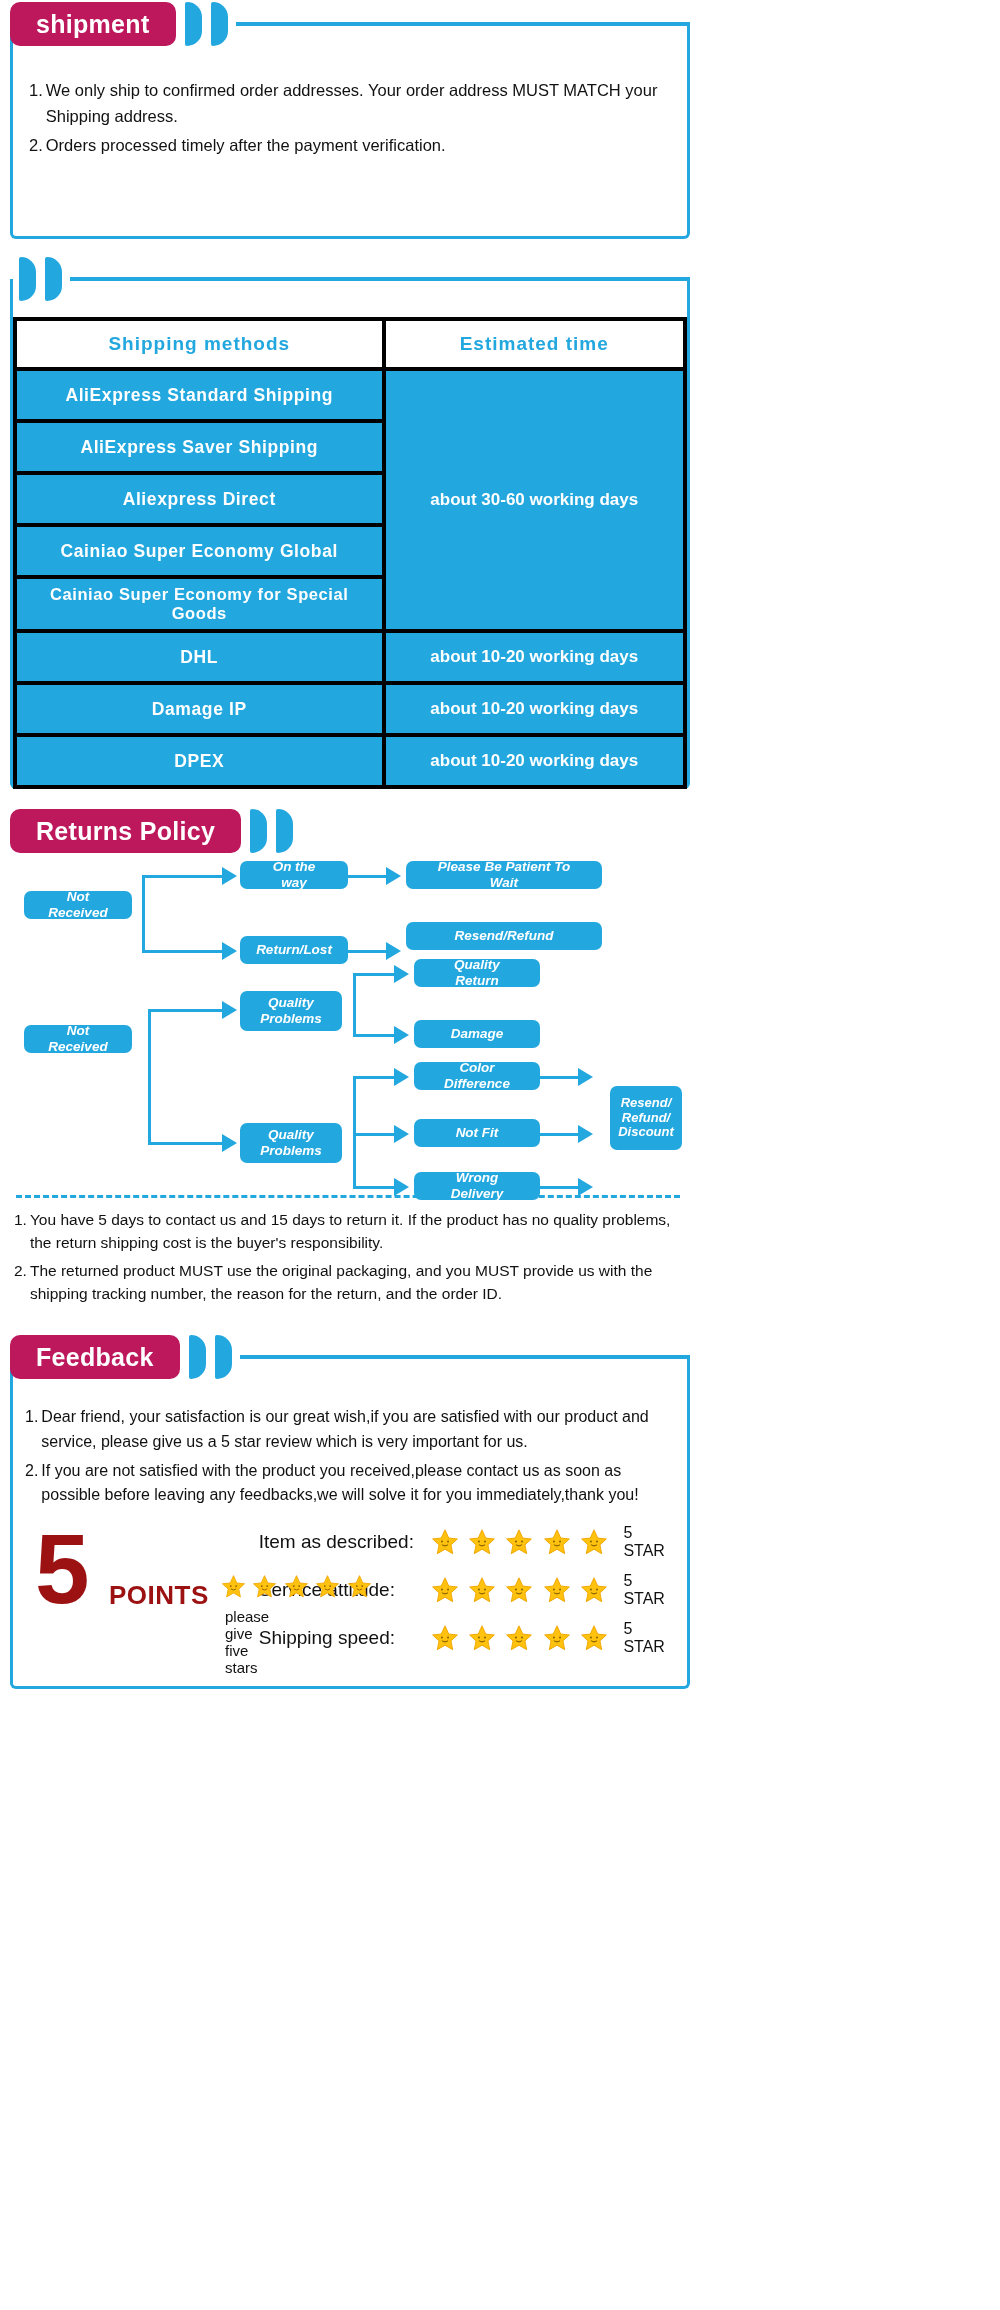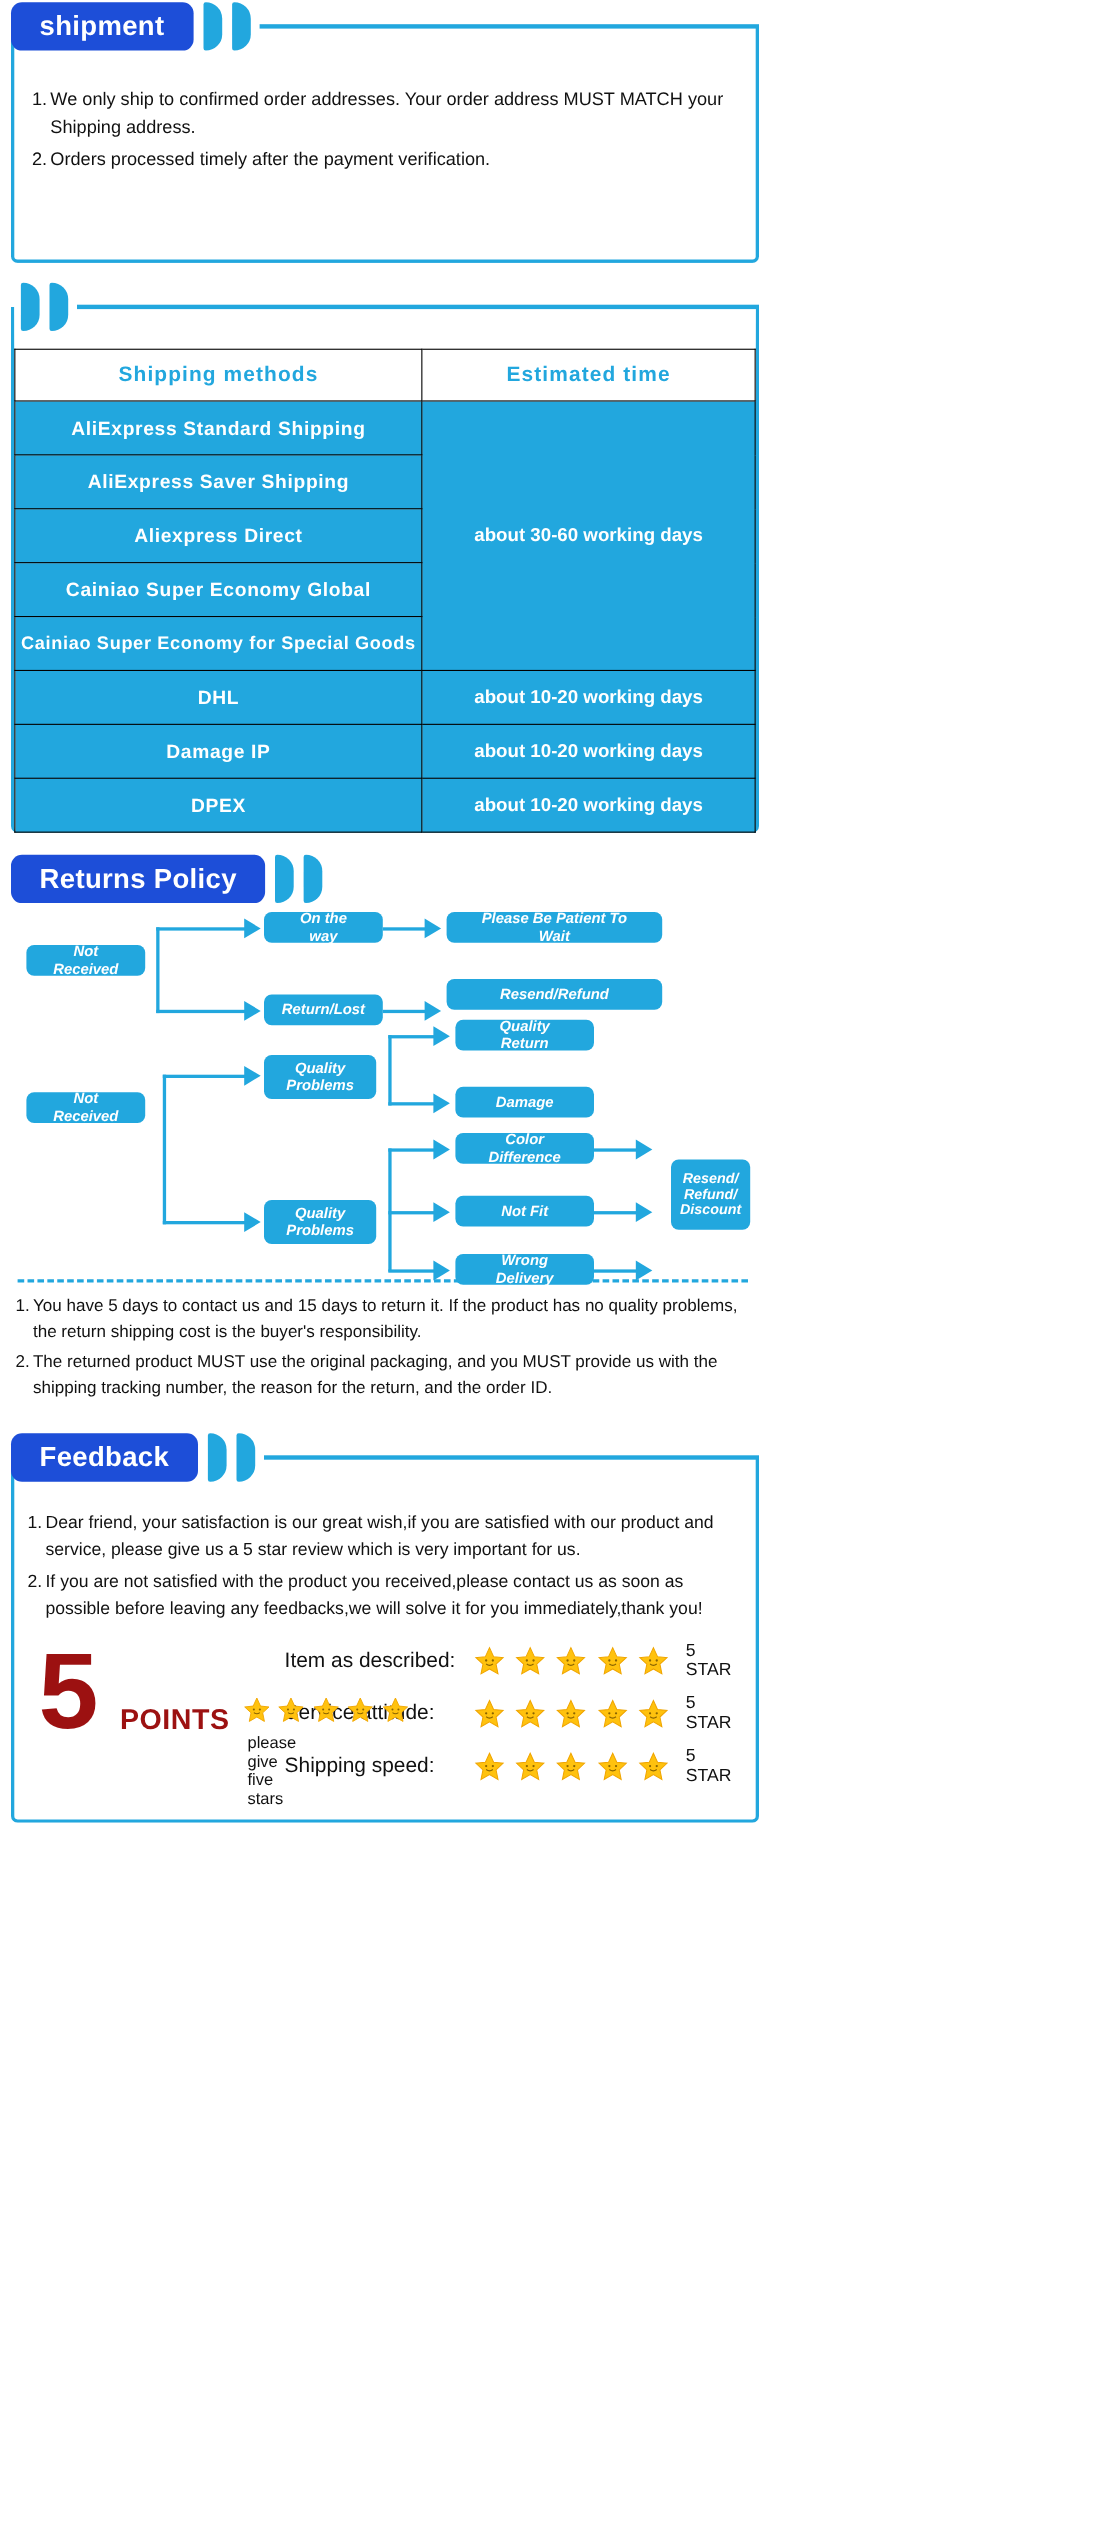--- a/index.html
+++ b/index.html
@@ -11,21 +11,21 @@
     width:700px;
     margin:0;
     position:relative;
     background:#fff;
   }
 
   
   .section{ position:relative; margin:0 10px 10px 10px; }
   .ribbon-row{ display:flex; align-items:center; height:48px; position:relative; z-index:3;}
   .ribbon{
-    background:#1d4ed8;
+    background:#be185d;
     color:#fff;
     font-weight:bold;
     border-radius:10px;
     height:44px;
     display:flex;
     align-items:center;
     justify-content:center;
     padding:0 26px;
     font-size:25px;
     letter-spacing:.3px;
@@ -54,21 +54,21 @@
   .numlist li{
     font-size:16.5px; color:#111; line-height:1.55; margin-bottom:4px;
     display:flex;
   }
   .numlist li .n{ flex:0 0 auto; padding-right:3px;}
   .numlist li .t{ flex:1 1 auto;}
 
   
   .logi-wrap{ padding:6px 0 0 0; }
   table.logi{ border-collapse:collapse; width:calc(100% - 0px); margin:0; table-layout:fixed;}
-  table.logi td,table.logi th{ border:1px solid #000000; padding:6px 4px;}
+  table.logi td,table.logi th{ border:4px solid #000000; padding:6px 4px;}
   table.logi th{
     background:#fff; color:#22a7de; font-size:19px; font-weight:bold;
     letter-spacing:1px; font-stretch:condensed; text-align:center; height:34px;
   }
   table.logi td{
     background:#22a7de; color:#fff; font-weight:bold; text-align:center;
     font-size:17.5px; letter-spacing:.6px; height:36px;
   }
   table.logi td.est{ font-size:17px; letter-spacing:0;}
   .col1{width:55%;} .col2{width:45%;}

